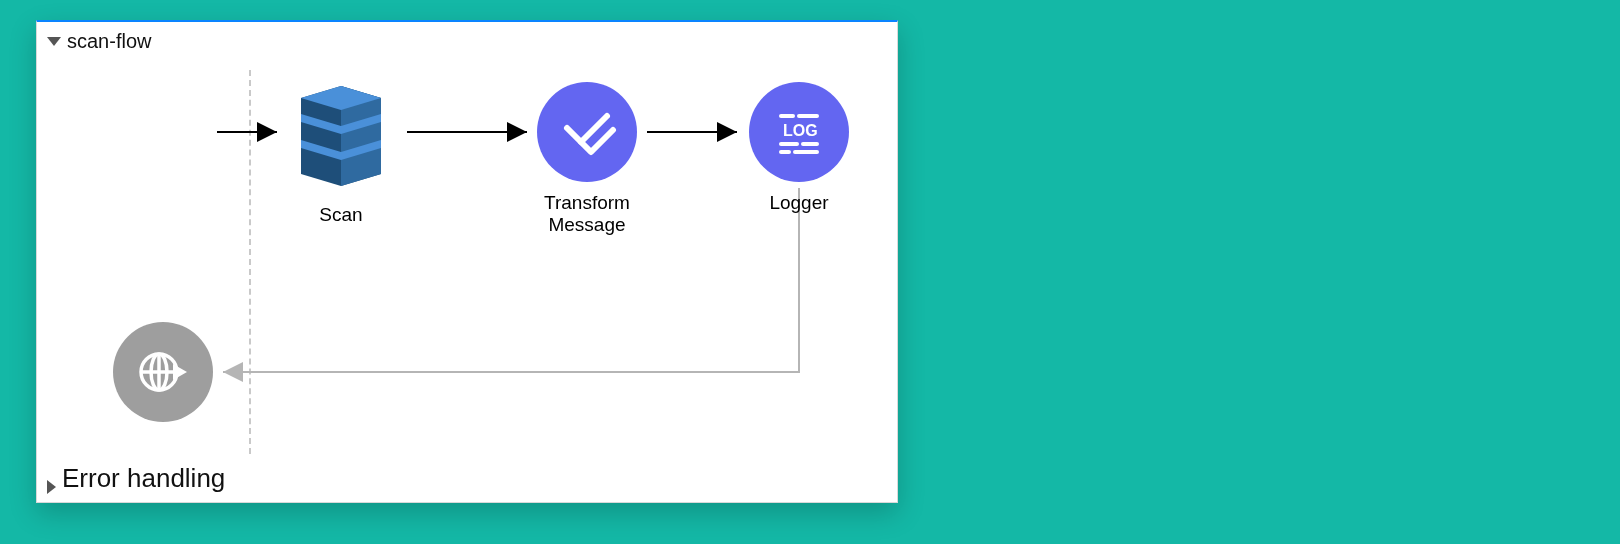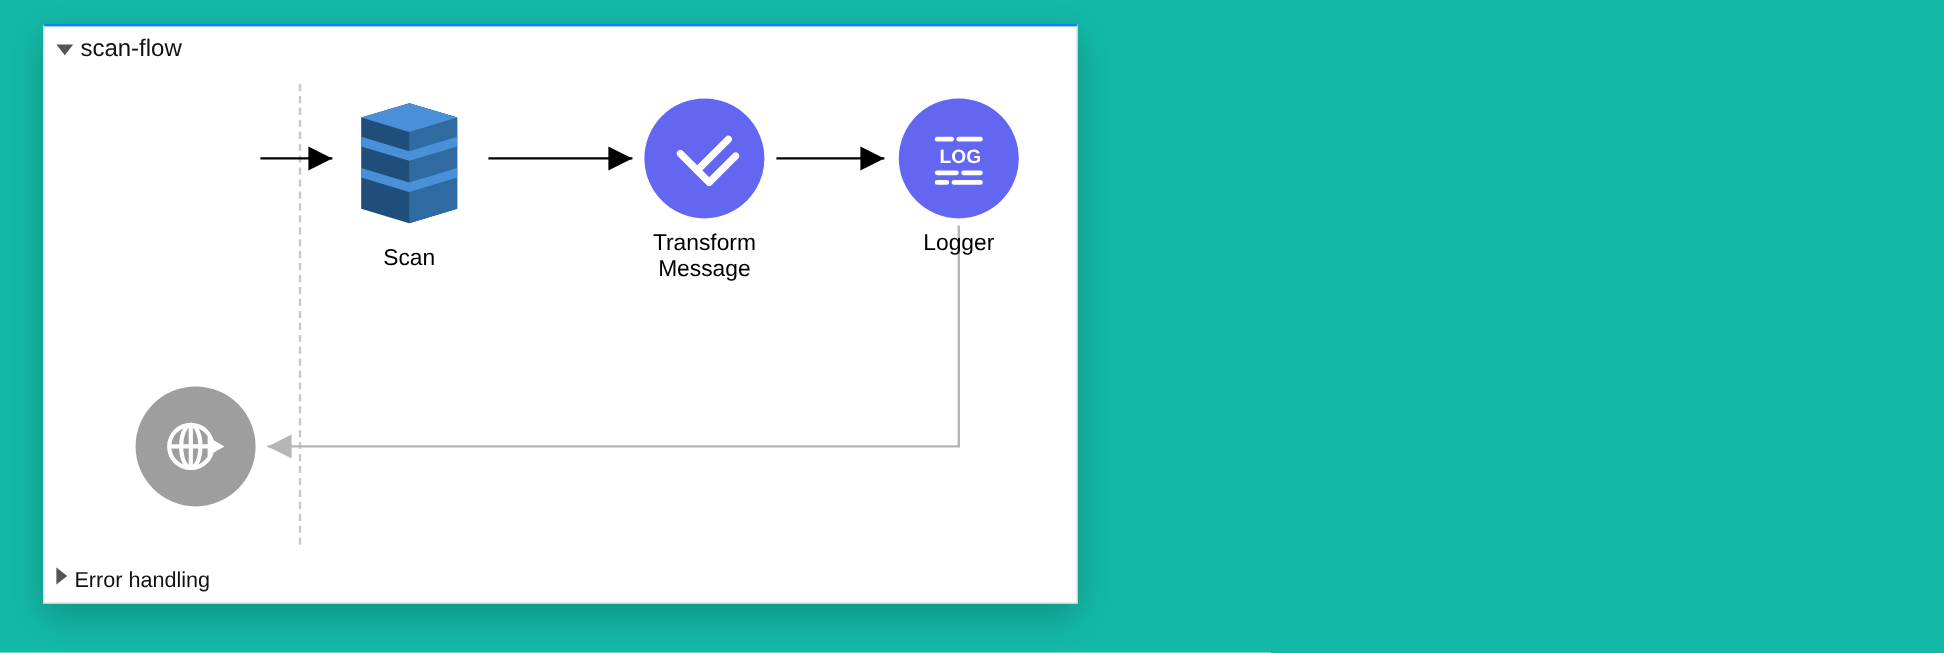--- a/index.html
+++ b/index.html
@@ -34,23 +34,23 @@
     align-items: center;
     gap: 6px;
     font-size: 20px;
     color: #111;
   }
   .error-header {
     position: absolute;
     left: 10px;
     bottom: 8px;
     display: flex;
-    align-items: flex-start;
+    align-items: flex-end;
     gap: 6px;
-    font-size: 18px;
+    font-size: 26px;
     color: #111;
   }
   .caret-down {
     width: 0; height: 0;
     border-left: 7px solid transparent;
     border-right: 7px solid transparent;
     border-top: 9px solid #555;
   }
   .caret-right {
     width: 0; height: 0;

